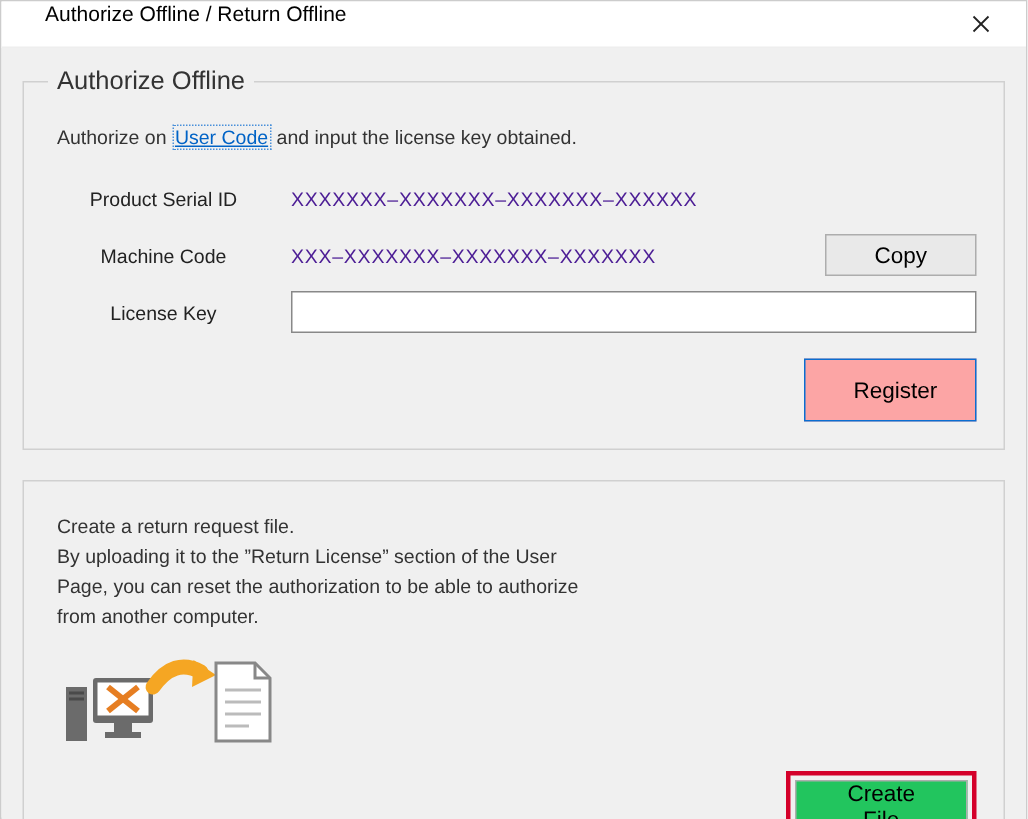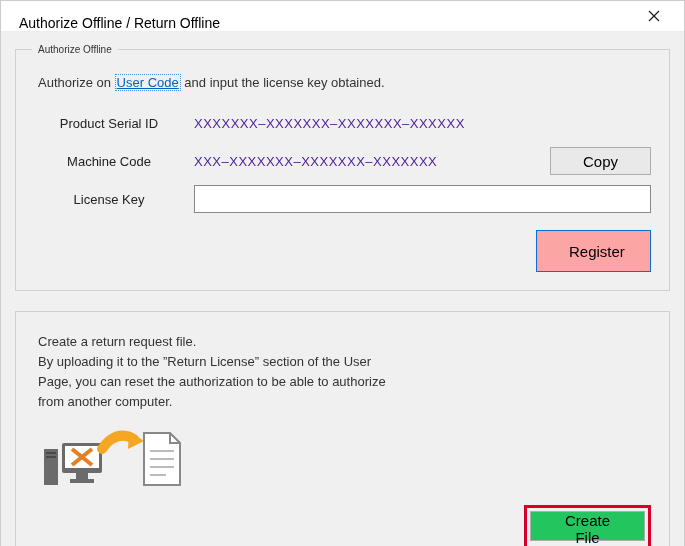--- a/index.html
+++ b/index.html
@@ -9,41 +9,41 @@
       color: #333;
       background: #fff;
       width: 685px;
       height: 546px;
       overflow: hidden;
     }
     .window { width: 685px; height: 546px; display: flex; flex-direction: column; border: 1px solid #ccc; }
     .titlebar {
       height: 36px;
       display: flex;
-      align-items: flex-end;
+      align-items: flex-start;
       justify-content: space-between;
-      padding: 0 10px 0 18px;
+      padding: 0 10px 0 29px;
       background: #fff;
       border-bottom: 1px solid #eee;
     }
     .titlebar-title { font-size: 14px; color: #000; }
     .close-btn {
       width: 40px; height: 30px;
       display: flex; align-items: center; justify-content: center;
       color: #333; cursor: pointer;
     }
     .close-btn svg { width: 12px; height: 12px; }
     .body { flex: 1; background: #f0f0f0; padding: 12px 14px 14px 14px; display: flex; flex-direction: column; gap: 20px; }
     fieldset {
       border: 1px solid #d0d0d0;
       padding: 14px 18px 18px 18px;
       position: relative;
     }
     fieldset > legend {
-      font-size: 10px; color: #333; padding: 0 6px; margin-left: -2px;
+      font-size: 17px; color: #333; padding: 0 6px; margin-left: -2px;
     }
     .intro { margin: 6px 0 18px 4px; }
     .link { color: #0063c6; text-decoration: underline; }
     .link.dotted { border: 1px dotted #4a90d9; padding: 0 1px; text-decoration: underline; }
     .row {
       display: grid;
       grid-template-columns: 150px 1fr auto;
       align-items: center;
       column-gap: 10px;
       margin: 8px 0;

